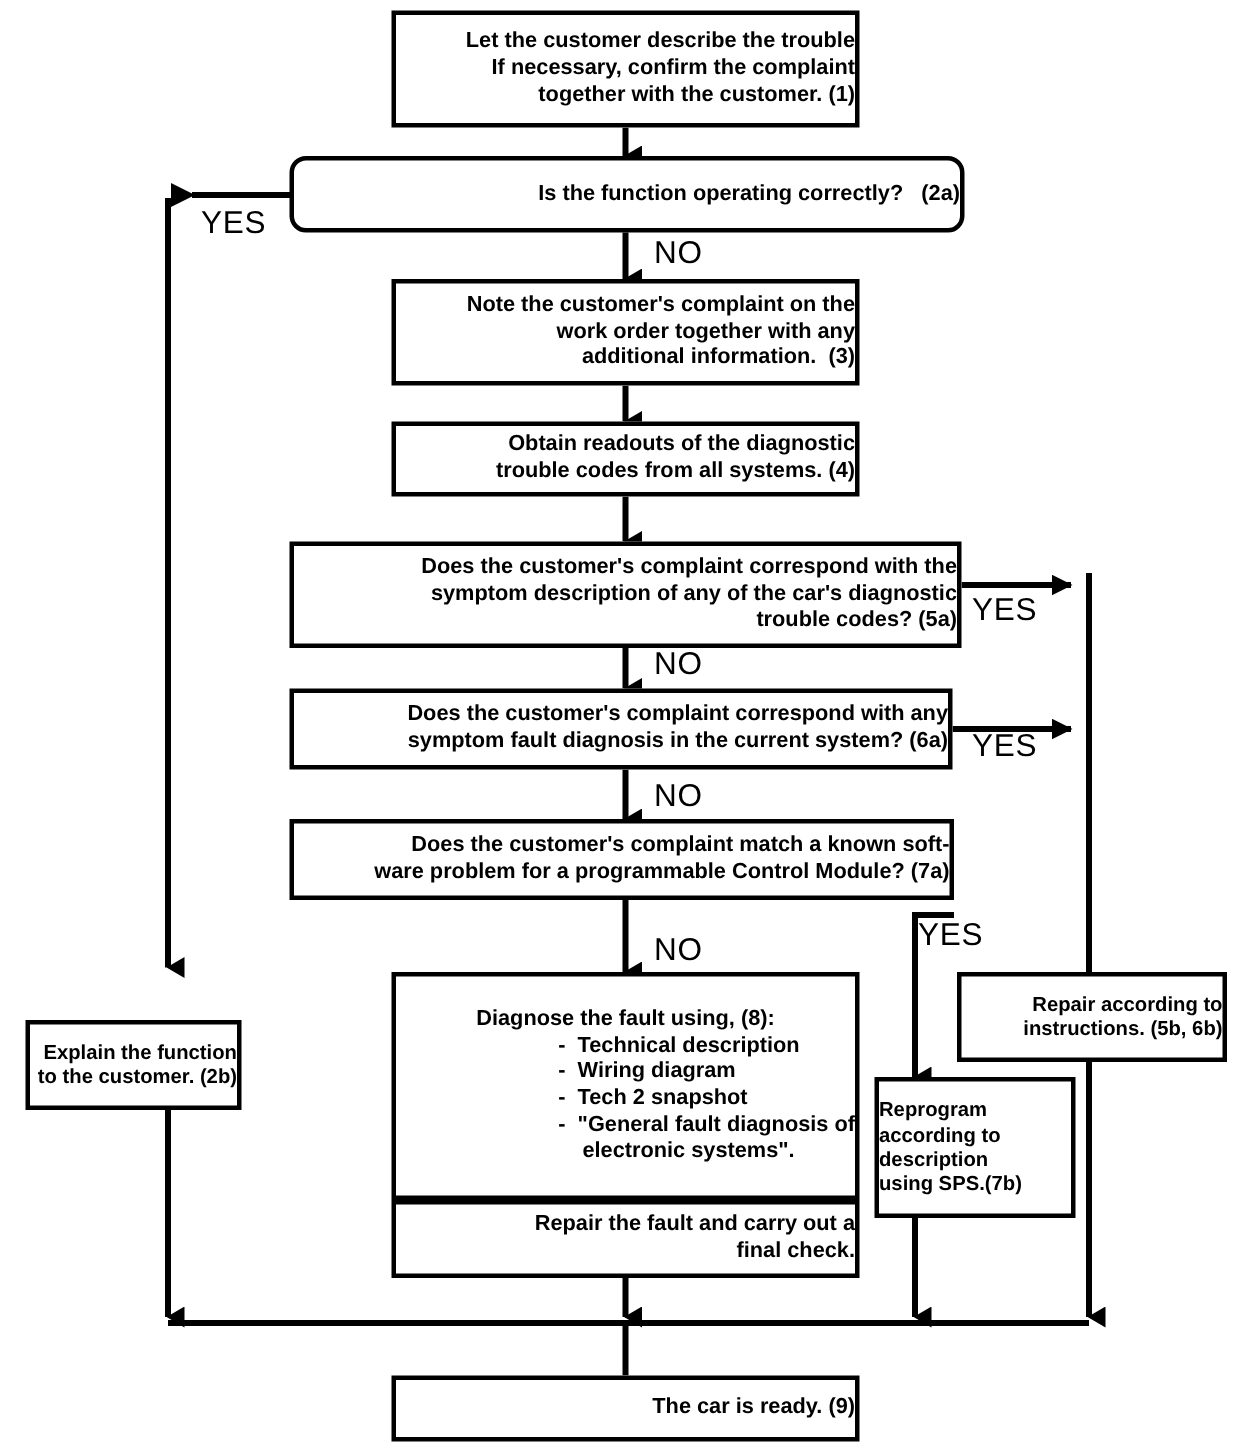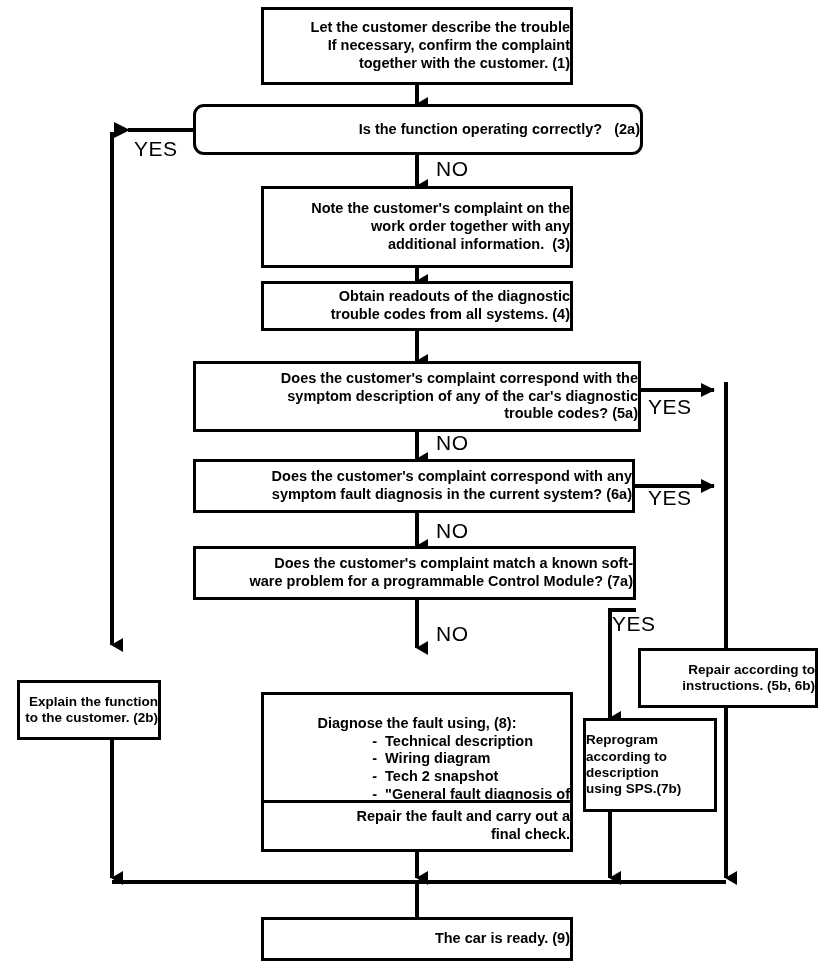--- a/index.html
+++ b/index.html
@@ -131,21 +131,21 @@
   <div class="node" style="left:261px; top:7px; width:312px; height:78px;">
     <span class="line">Let the customer describe the trouble</span>
     <span class="line">If necessary, confirm the complaint</span>
     <span class="line">together with the customer. (1)</span>
   </div>
 
   <div class="node" style="left:193px; top:104px; width:450px; height:51px;border-radius:11px;">
     <span class="line">Is the function operating correctly?   (2a)</span>
   </div>
 
-  <div class="node" style="left:261px; top:186px; width:312px; height:82px;padding-left:20px;">
+  <div class="node" style="left:261px; top:186px; width:312px; height:71px;padding-left:20px;">
     <span class="line">Note the customer's complaint on the</span>
     <span class="line">work order together with any</span>
     <span class="line">additional information.  (3)</span>
   </div>
 
   <div class="node" style="left:261px; top:281px; width:312px; height:50px;">
     <span class="line">Obtain readouts of the diagnostic</span>
     <span class="line">trouble codes from all systems. (4)</span>
   </div>
 
@@ -175,21 +175,21 @@
     <span class="line">instructions. (5b, 6b)</span>
   </div>
 
   <div class="node small left-align" style="left:583px; top:718px; width:134px; height:94px; padding-left:0;">
     <span class="line">Reprogram</span>
     <span class="line">according to</span>
     <span class="line">description</span>
     <span class="line">using SPS.(7b)</span>
   </div>
 
-  <div class="node" style="left:261px; top:648px; width:312px; height:152px;margin-top:44px;">
+  <div class="node" style="left:261px; top:648px; width:312px; height:152px;">
     <span class="node-head">Diagnose the fault using, (8):</span>
     <div class="bullets">
       <span class="line">-  Technical description</span>
       <span class="line">-  Wiring diagram</span>
       <span class="line">-  Tech 2 snapshot</span>
       <span class="line">-  "General fault diagnosis of</span>
       <span class="line">    electronic systems".</span>
     </div>
   </div>
 

